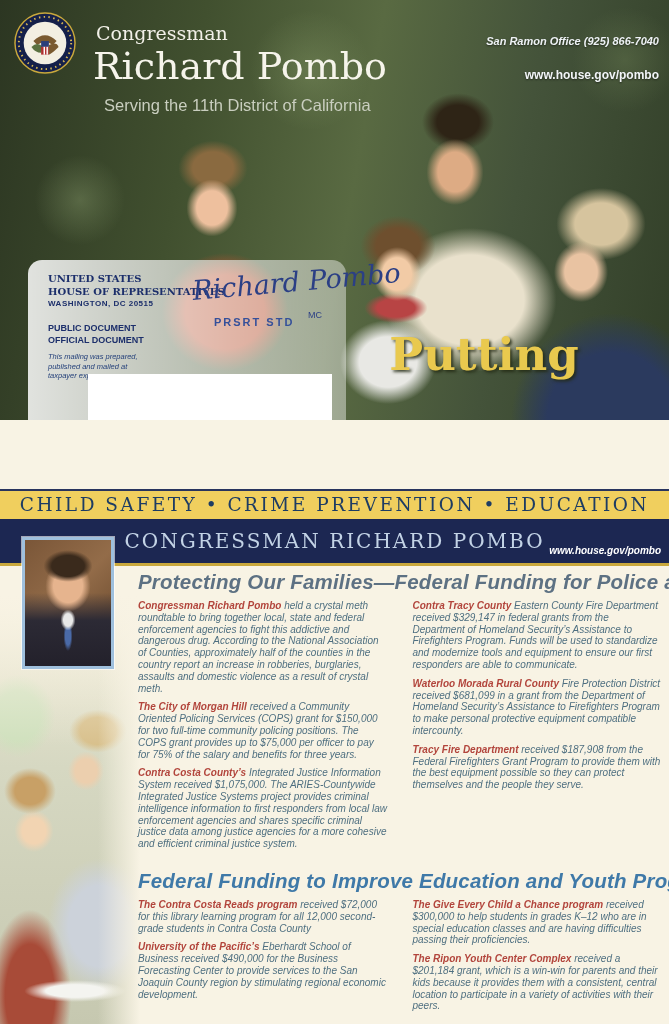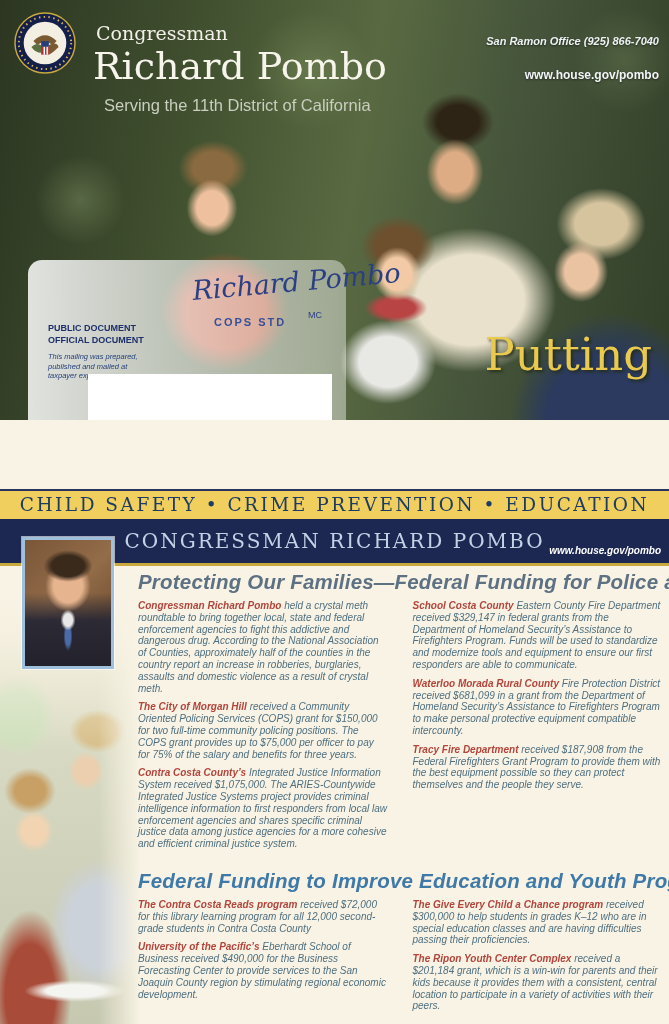--- a/index.html
+++ b/index.html
@@ -52,22 +52,22 @@
   .disclaimer{position:absolute;left:48px;top:352px;width:100px;color:#24407a;
     font-style:italic;font-size:7.5px;line-height:9.5px;}
   .signature{position:absolute;left:192px;top:266px;font-family:"DejaVu Serif",serif;
     font-style:italic;font-size:27px;color:#2b3f85;transform:rotate(-5deg);white-space:nowrap;}
   .sig-mc{position:absolute;left:308px;top:310px;font-size:9px;color:#2b3f85;}
   .postage{position:absolute;left:214px;top:316px;font-size:11px;letter-spacing:2px;
     color:#35509a;font-weight:bold;}
   .address-label{position:absolute;left:88px;top:374px;width:244px;height:84px;background:#fff;}
 
   
-  .hero{position:absolute;left:316px;top:330px;width:336px;text-align:right;
-    font-family:"DejaVu Serif",serif;font-weight:normal;color:#e9c94e;
+  .hero{position:absolute;left:316px;top:330px;width:336px;text-align:center;
+    font-family:"DejaVu Serif",serif;font-weight:bold;color:#e9c94e;
     text-shadow:2px 2px 3px rgba(35,42,20,.85);}
   .hero .h-l1{font-size:45px;line-height:50px;}
   .hero .h-l2{font-size:45px;line-height:50px;}
 
   
   .topics-banner{position:absolute;left:0;top:489px;width:669px;height:30px;background:#f0cf5e;
     border-top:2px solid #28345e;box-sizing:border-box;text-align:center;
     font-family:"DejaVu Serif",serif;font-size:18.5px;letter-spacing:2.5px;color:#1d3c63;
     line-height:27px;}
   .title-bar{position:absolute;left:0;top:519px;width:669px;height:47px;background:#1c2752;
@@ -143,28 +143,33 @@
     </div>
 
     <div class="contact">
       <div>
           <div class="office-line">San Ramon Office (925) 866-7040</div>
         </div>
       <div class="site-top">www.house.gov/pombo</div>
     </div>
 
     <div class="mail-panel"></div>
+    <div class="addr">
+      <div class="l1">UNITED STATES</div>
+      <div class="l1">HOUSE OF REPRESENTATIVES</div>
+      <div class="l3">WASHINGTON, DC  20515</div>
+    </div>
     <div class="docb">
       <div>PUBLIC DOCUMENT</div>
       <div>OFFICIAL DOCUMENT</div>
     </div>
     <div class="disclaimer">This mailing was prepared, published and mailed at taxpayer expense.</div>
     <div class="signature">Richard Pombo</div>
     <div class="sig-mc">MC</div>
-    <div class="postage">COPS STD</div>
+    <div class="postage">PRSRT STD</div>
     <div class="address-label"></div>
 
     <div class="hero">
       <div class="h-l1">Putting</div>
     </div>
   </div>
 
   <div class="topics-banner">CHILD SAFETY  •  CRIME PREVENTION  •  EDUCATION</div>
 
   <div class="title-bar">
@@ -179,21 +184,21 @@
     <div class="content">
         <section>
           <h2 class="sec-heading" style="color: rgb(93, 113, 131);">Protecting Our Families—Federal Funding for Police and Fire</h2>
           <div class="cols">
             <div class="col">
               <p class="para"><span class="lead">Congressman Richard Pombo</span> held a crystal meth roundtable to bring together local, state and federal enforcement agencies to fight this addictive and dangerous drug. According to the National Association of Counties, approximately half of the counties in the country report an increase in robberies, burglaries, assaults and domestic violence as a result of crystal meth.</p>
               <p class="para"><span class="lead">The City of Morgan Hill</span> received a Community Oriented Policing Services (COPS) grant for $150,000 for two full-time community policing positions. The COPS grant provides up to $75,000 per officer to pay for 75% of the salary and benefits for three years.</p>
               <p class="para"><span class="lead">Contra Costa County’s</span> Integrated Justice Information System received $1,075,000. The ARIES-Countywide Integrated Justice Systems project provides criminal intelligence information to first responders from local law enforcement agencies and shares specific criminal justice data among justice agencies for a more cohesive and efficient criminal justice system.</p>
             </div>
             <div class="col">
-              <p class="para"><span class="lead">School Costa County</span> Eastern County Fire Department received $329,147 in federal grants from the Department of Homeland Security’s Assistance to Firefighters Program. Funds will be used to standardize and modernize tools and equipment to ensure our first responders are able to communicate.</p>
+              <p class="para"><span class="lead">Contra Tracy County</span> Eastern County Fire Department received $329,147 in federal grants from the Department of Homeland Security’s Assistance to Firefighters Program. Funds will be used to standardize and modernize tools and equipment to ensure our first responders are able to communicate.</p>
               <p class="para"><span class="lead">Waterloo Morada Rural County</span> Fire Protection District received $681,099 in a grant from the Department of Homeland Security’s Assistance to Firefighters Program to make personal protective equipment compatible intercounty.</p>
               <p class="para"><span class="lead">Tracy Fire Department</span> received $187,908 from the Federal Firefighters Grant Program to provide them with the best equipment possible so they can protect themselves and the people they serve.</p>
             </div>
           </div>
         </section>
         <section>
           <h2 class="sec-heading centered" style="color: rgb(63, 121, 168);">Federal Funding to Improve Education and Youth Programs</h2>
           <div class="cols">
             <div class="col">
               <p class="para"><span class="lead">The Contra Costa Reads program</span> received $72,000 for this library learning program for all 12,000 second-grade students in Contra Costa County</p>

